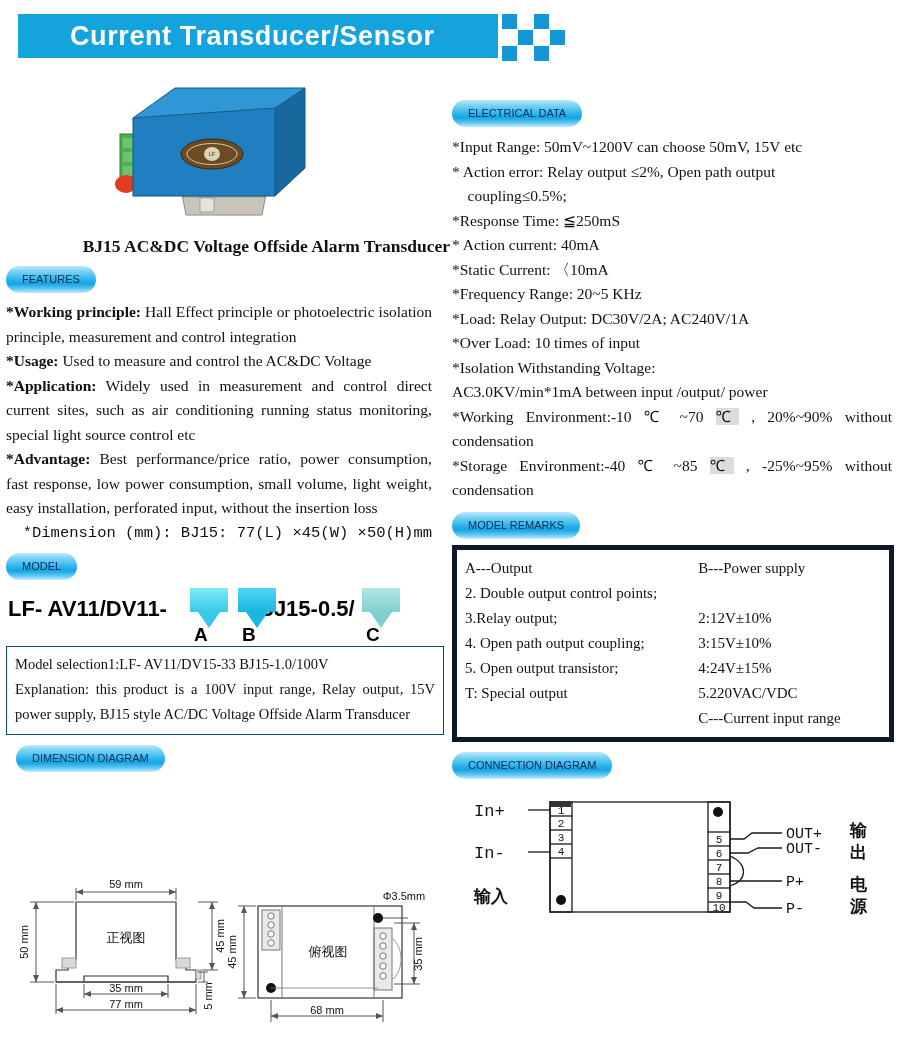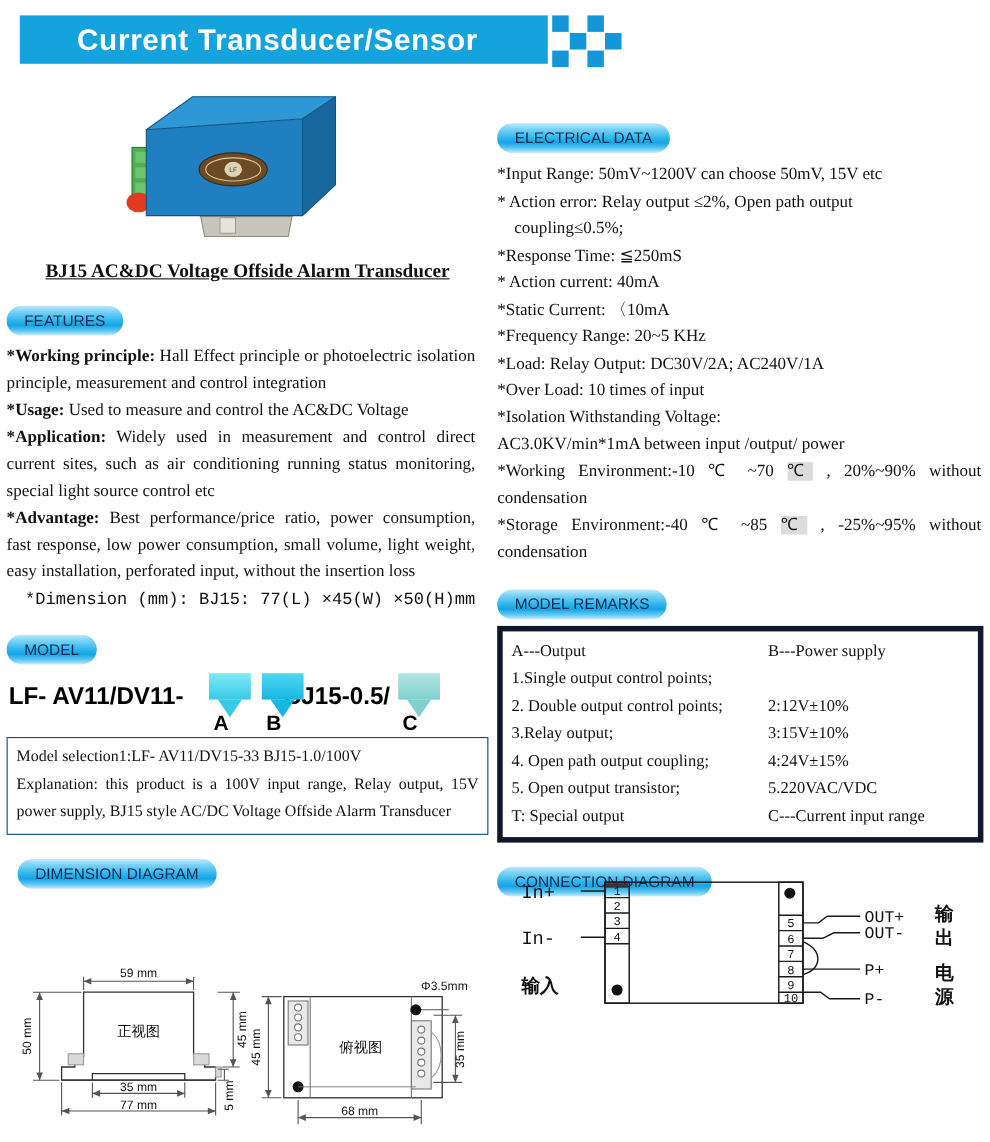--- a/index.html
+++ b/index.html
@@ -24,42 +24,40 @@
     font-family:"Liberation Sans", sans-serif;
     font-size:27px; font-weight:bold; color:#ffffff;
     letter-spacing:0.6px; line-height:32px;
   }
   .sq { position:absolute; background:#1496d8; }
 
   
   .badge {
     display:inline-block;
     font-family:"Liberation Sans", sans-serif;
-    font-size:14px; font-weight:normal;
+    font-size:11px; font-weight:normal;
     color:#0d2a52;
     padding:2px 16px 3px 16px;
     border-radius:14px;
     background:linear-gradient(to bottom,
       #bfe9fb 0%, #7fd4f5 18%, #29b3ec 52%, #16a4e4 66%, #63c8f2 85%, #c8ecfc 100%);
     white-space:nowrap;
     line-height:22px;
-    margin-top:12px;
   }
 
   
   .left { position:absolute; left:0; top:72px; width:450px; }
 
   .product-photo { position:relative; width:450px; height:160px; }
 
   .prod-title {
-    text-align:center;
+    text-align:right;
     font-family:"Liberation Serif", serif;
     font-weight:bold; font-size:17.5px;
     margin-top:4px;
-    text-decoration:underline;
   }
 
   .body-text {
     font-family:"Liberation Serif", serif;
     font-size:15.5px; line-height:24.5px;
     text-align:justify;
     text-justify:inter-word;
     padding:0 18px 0 6px;
     margin:0;
   }
@@ -252,21 +250,20 @@
     <div><span>*Storage  Environment:-40 ℃ ~85 </span><span class="hl">℃</span><span> ,  -25%~95%  without condensation</span></div>
   </div>
 
   <div style="margin-top:9px;">
     <span class="badge">MODEL REMARKS</span>
   </div>
 
   <div class="remarks">
     <div class="rcol rcol-a">
       <div>A---Output</div>
-      <div>1.Single output control points;</div>
       <div>2. Double output control points;</div>
       <div>3.Relay output;</div>
       <div>4. Open path output coupling;</div>
       <div>5. Open output transistor;</div>
       <div>T: Special output</div>
     </div>
     <div class="rcol rcol-b">
       <div>B---Power supply</div>
       <div class="spacer-line">.</div>
       <div>2:12V±10%</div>

